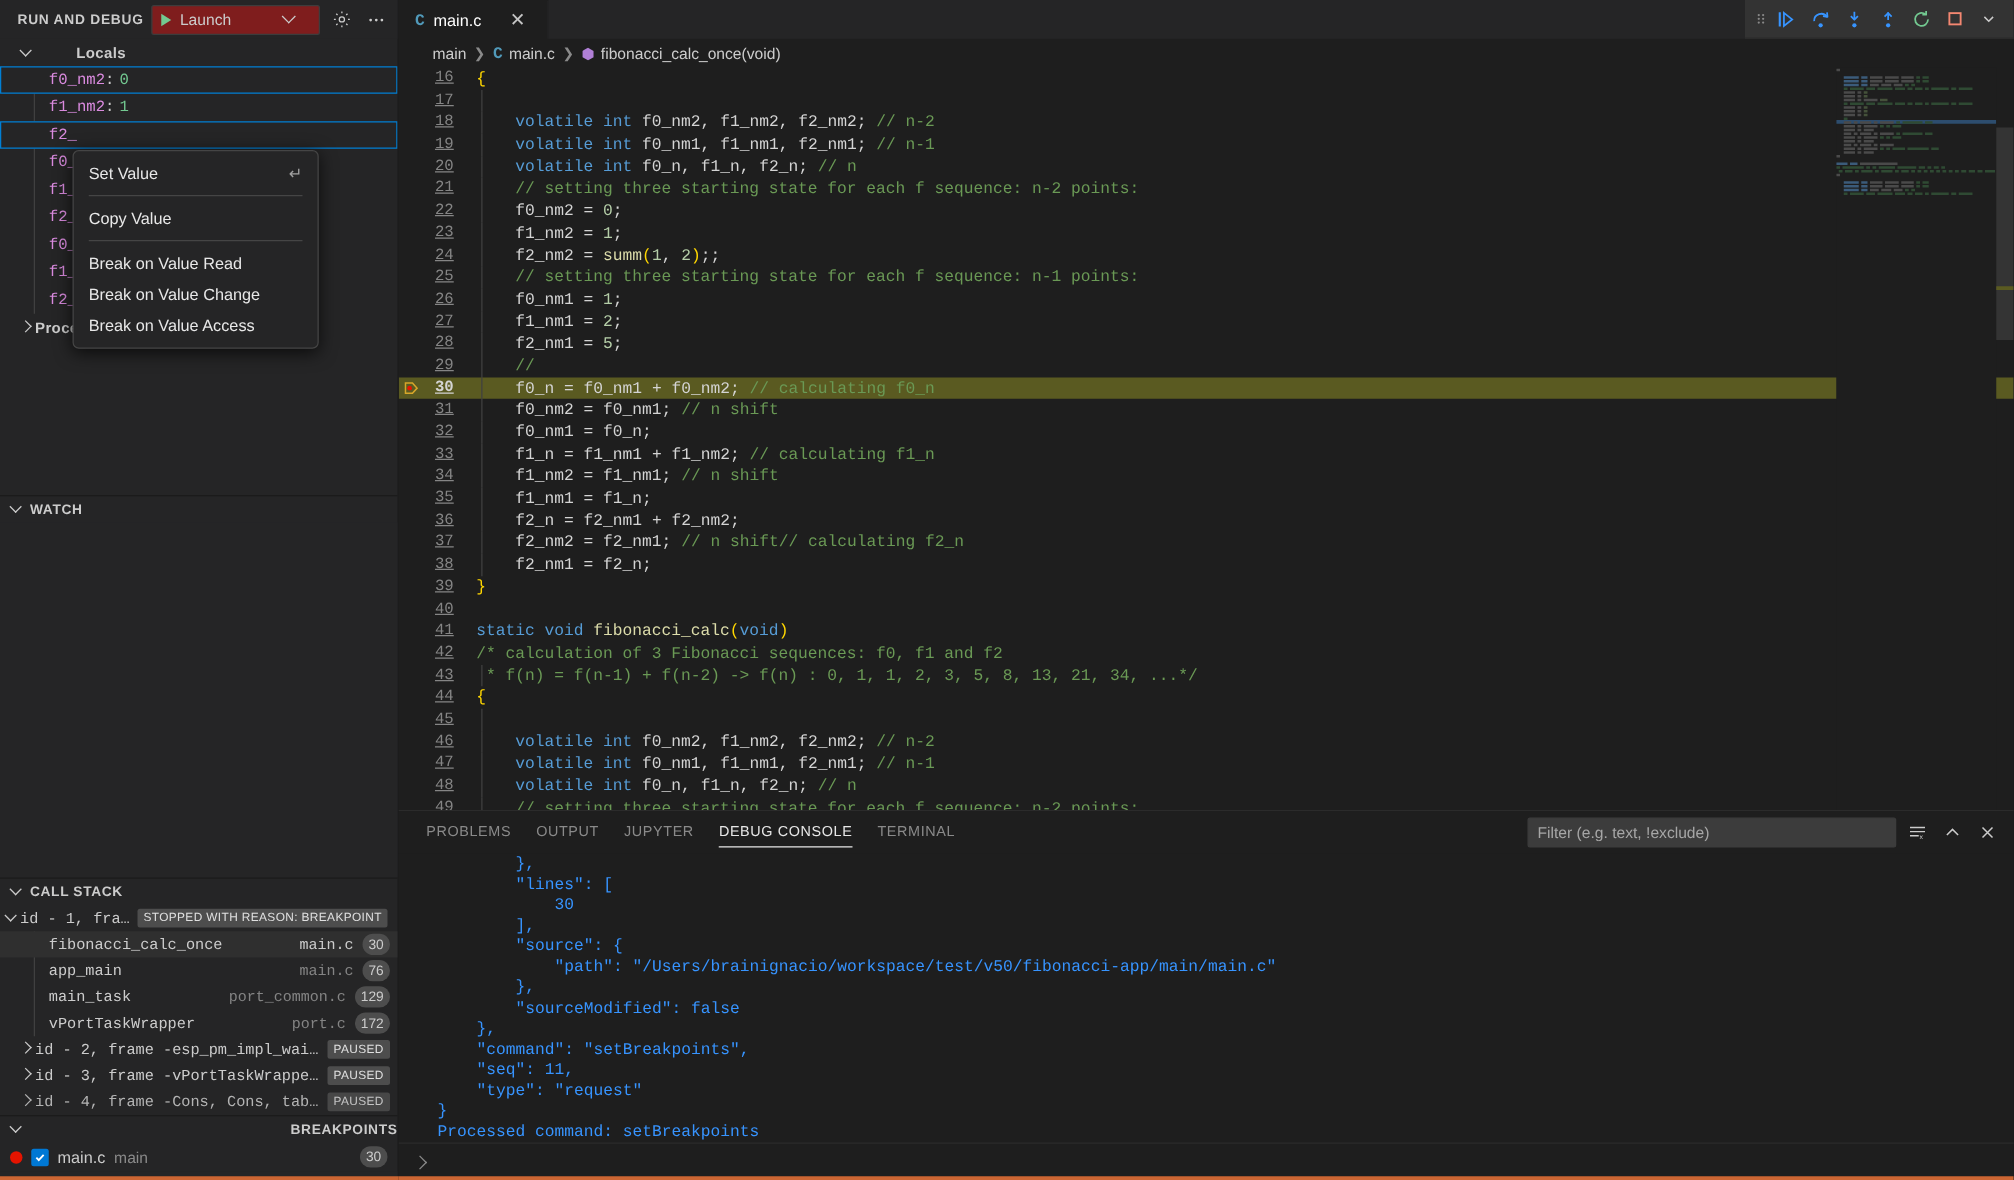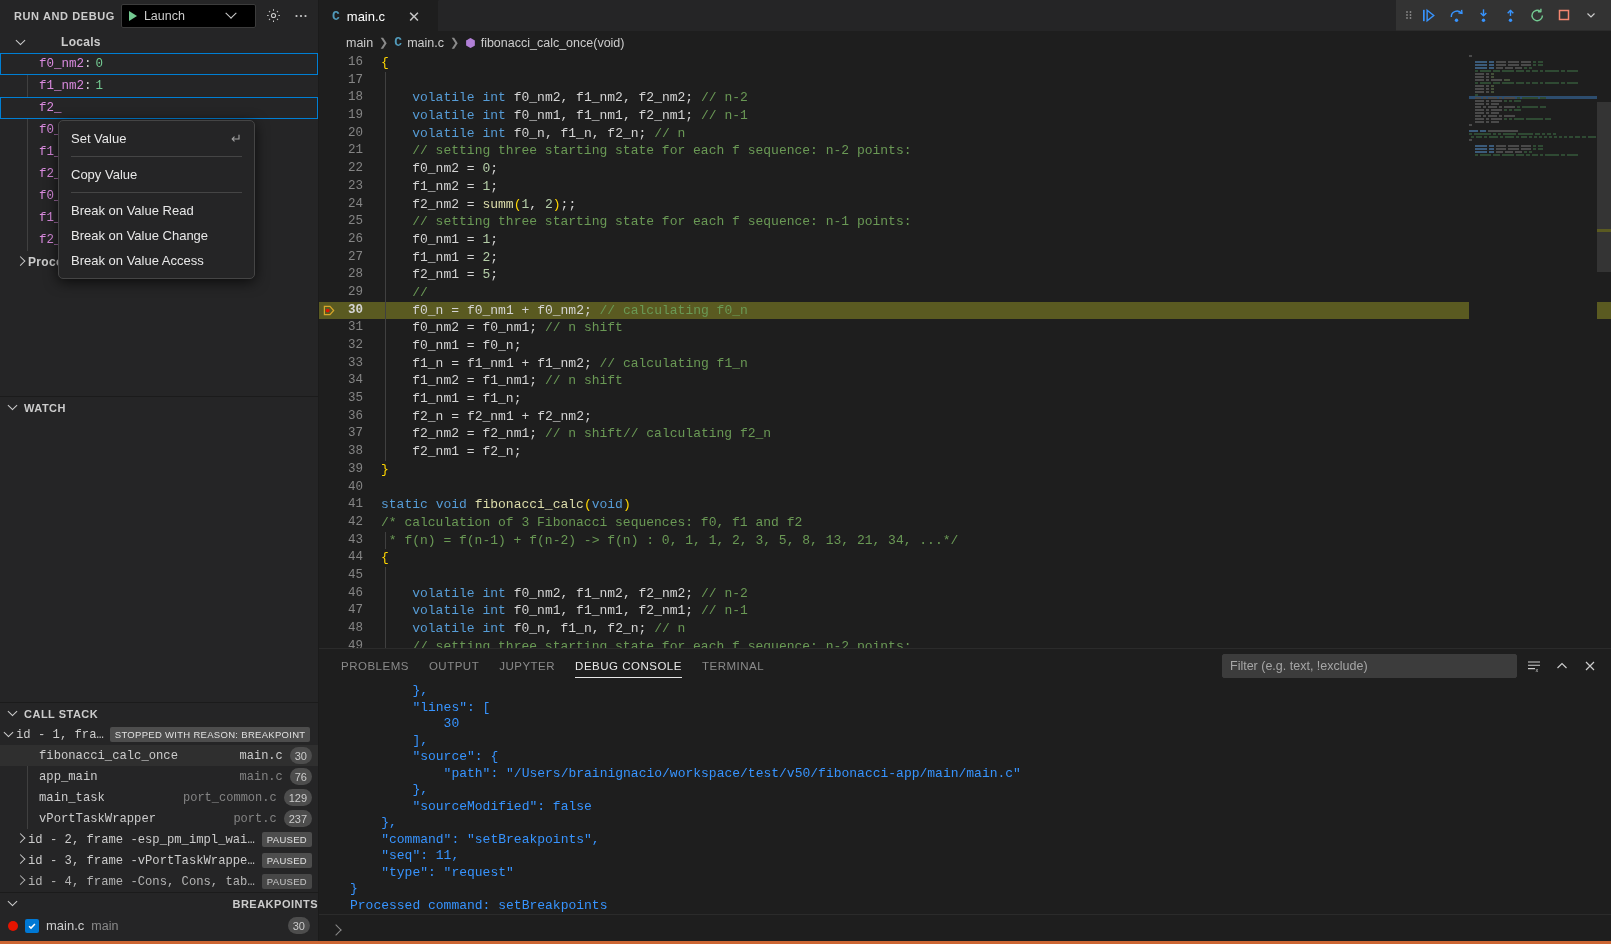--- a/index.html
+++ b/index.html
@@ -27,21 +27,21 @@
     background: #252526;
     padding: 0 6px 0 14px;
     gap: 6px;
   }
   .rd-title {
     font-size: 11px; font-weight: bold; letter-spacing: .6px;
     color: #cccccc; white-space: nowrap;
   }
   .launch-select {
     flex: 1 1 auto; min-width: 0;
-    height: 24px; background: #000000;
+    height: 24px; background: #7f1d1d;
     border: 1px solid #3c3c3c; border-radius: 2px;
     display: flex; align-items: center; gap: 7px;
     padding: 0 20px 0 7px;
     max-width: 150px;
   }
   .launch-label { font-size: 12.5px; color: #cccccc; flex: 1 1 auto; }
   .tri-play {
     width: 0; height: 0;
     border-left: 8px solid #73c991;
     border-top: 5px solid transparent;
@@ -227,20 +227,21 @@
     font-size: 13px; line-height: 17.7px;
     white-space: pre;
   }
   .cl { display: flex; height: 17.7px; align-items: center; position: relative; }
   .cl.cur { background: #5a5a21; }
   .gutter {
     width: 58px; flex: 0 0 58px; text-align: right;
     padding-right: 14px;
     color: #858585; font-size: 12.5px;
     position: relative;
+    text-decoration: underline;
   }
   .cl.cur .gutter { color: #d4d4d4; font-weight: bold; }
   .bparrow {
     position: absolute; left: 4px; top: 2px;
   }
   .indentbar {
     position: absolute; left: 66px; top: 0; bottom: 0; width: 1px;
     background: #404040;
   }
   .ctext { flex: 1 1 auto; padding-left: 4px; }
@@ -458,21 +459,21 @@
         <span class="pill">76</span>
       </div>
       <div class="cs-row" style="padding-left:39px;">
         <span class="nm">main_task</span>
         <span class="file">port_common.c</span>
         <span class="pill">129</span>
       </div>
       <div class="cs-row" style="padding-left:39px;">
         <span class="nm">vPortTaskWrapper</span>
         <span class="file">port.c</span>
-        <span class="pill">237</span>
+        <span class="pill">172</span>
       </div>
       <div class="cs-row" style="padding-left:12px;">
         <span class="twisty closed">
             <i></i>
           </span>
         <span class="nm">id - 2, frame -esp_pm_impl_waiti, t…</span>
         <span class="tag">PAUSED</span>
       </div>
       <div class="cs-row" style="padding-left:12px;">
         <span class="twisty closed">

